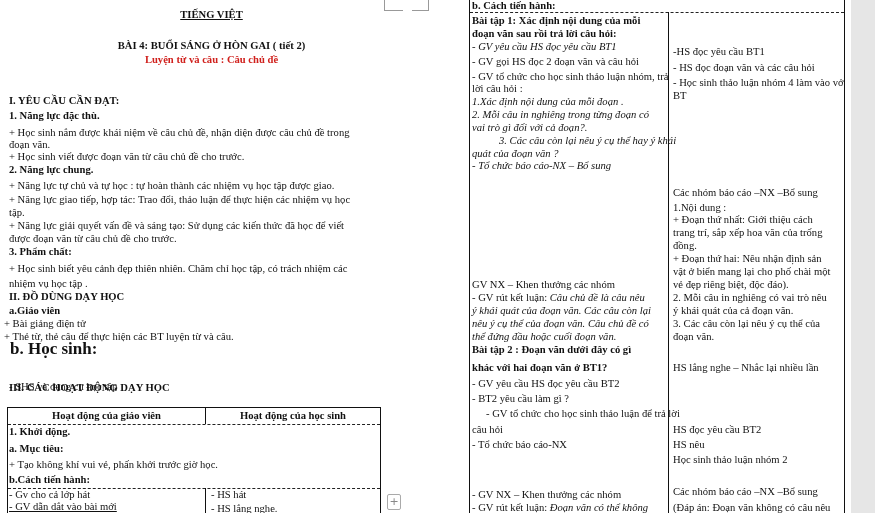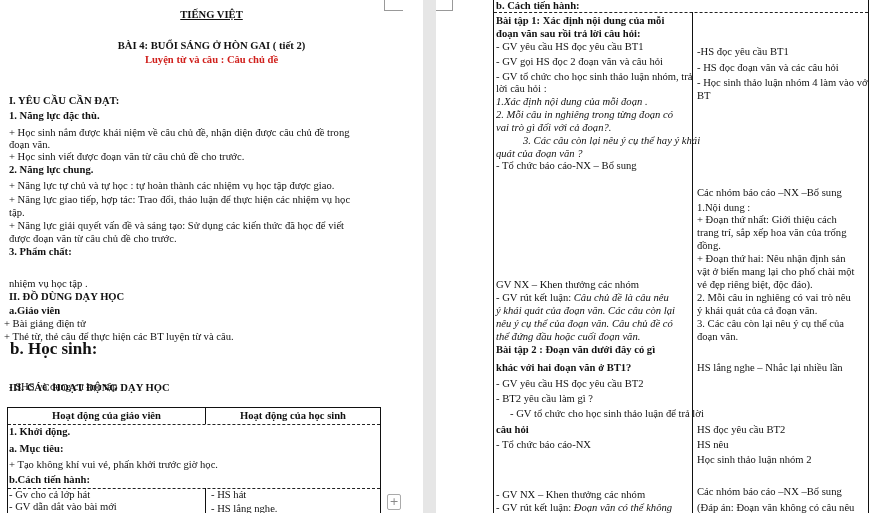--- a/index.html
+++ b/index.html
@@ -1,19 +1,19 @@
 <!DOCTYPE html>
 <html><head>
 <meta charset="utf-8">
 <style>
   html, body { margin:0; padding:0; }
   body { width:875px; height:513px; overflow:hidden; background:#e6e6e6; position:relative; font-family:"Liberation Serif", serif; color:#111; }
   .page { position:absolute; top:0; height:513px; background:#fff; overflow:hidden; }
   #page-left { left:0; width:423px; }
-  #page-right { left:436px; width:439px; }
+  #page-right { left:412px; width:439px; }
   .abs { position:absolute; white-space:nowrap; }
   .t { font-size:10.6px; line-height:12px; }
   .b { font-weight:bold; }
   .i { font-style:italic; }
   .center { text-align:center; }
   .red { color:#d0201c; }
   .corner { position:absolute; width:18px; height:12px; }
   .corner-tr { right:-2px; top:-2px; border-left:1px solid #999; border-bottom:1px solid #999; }
   .corner-tl { left:-2px; top:-2px; border-right:1px solid #999; border-bottom:1px solid #999; }
 
@@ -39,20 +39,21 @@
   <div class="abs t" style="left:9px;top:127px;">+ Học sinh nắm được khái niệm về câu chủ đề, nhận diện được câu chủ đề trong</div>
   <div class="abs t" style="left:9px;top:139px;">đoạn văn.</div>
   <div class="abs t" style="left:9px;top:151px;">+ Học sinh viết được đoạn văn từ câu chủ đề cho trước.</div>
   <div class="abs t b" style="left:9px;top:164px;">2. Năng lực chung.</div>
   <div class="abs t" style="left:9px;top:180px;">+ Năng lực tự chủ và tự học : tự hoàn thành các nhiệm vụ học tập được giao.</div>
   <div class="abs t" style="left:9px;top:194px;">+ Năng lực giao tiếp, hợp tác: Trao đổi, thảo luận để thực hiện các nhiệm vụ học</div>
   <div class="abs t" style="left:9px;top:207px;">tập.</div>
   <div class="abs t" style="left:9px;top:220px;">+ Năng lực giải quyết vấn đề và sáng tạo: Sử dụng các kiến thức đã học để viết</div>
   <div class="abs t" style="left:9px;top:233px;">được đoạn văn từ câu chủ đề cho trước.</div>
   <div class="abs t b" style="left:9px;top:246px;">3. Phẩm chất:</div>
+  <div class="abs t" style="left:9px;top:263px;">+ Học sinh biết yêu cảnh đẹp thiên nhiên. Chăm chỉ học tập, có trách nhiệm các</div>
   <div class="abs t" style="left:9px;top:278px;">nhiệm vụ học tập .</div>
 
   <div class="abs t b" style="left:9px;top:291px;">II. ĐỒ DÙNG DẠY HỌC</div>
   <div class="abs t b" style="left:9px;top:305px;">a.Giáo viên</div>
   <div class="abs t" style="left:4px;top:318px;">+ Bài giảng điện tử</div>
   <div class="abs t" style="left:4px;top:331px;">+ Thẻ từ, thẻ câu để thực hiện các BT luyện từ và câu.</div>
   <div class="abs b" style="left:10px;top:340px;font-size:17px;line-height:18px;">b. Học sinh:</div>
   <div class="abs t" style="left:9px;top:369px;margin-top:12px;">- SHS và dụng cụ học tập</div>
   <div class="abs t b" style="left:9px;top:382px;">III. CÁC HOẠT ĐỘNG DẠY HỌC</div>
 
@@ -62,47 +63,47 @@
     <div class="abs t b center" style="left:0;width:197px;top:2px;">Hoạt động của giáo viên</div>
     <div class="dash" style="top:16px;"></div>
     <div class="abs t b" style="left:1px;top:18px;">1. Khởi động.</div>
     <div class="abs t b" style="left:1px;top:35px;">a. Mục tiêu:</div>
     <div class="abs t" style="left:1px;top:51px;">+ Tạo không khí vui vẻ, phấn khởi trước giờ học.</div>
     <div class="abs t b" style="left:1px;top:66px;">b.Cách tiến hành:</div>
     <div class="dash" style="top:80px;"></div>
     <div class="vline" style="left:197px;top:80px;"></div>
     <div class="abs t" style="left:1px;top:81px;"> - Gv cho cả lớp hát</div>
     <div class="abs t" style="left:203px;top:81px;">- HS  hát</div>
-    <div class="abs t" style="left:1px;top:93px;">-  GV dẫn dắt vào bài mới</div>
+    <div class="abs t" style="left:1px;top:93px;text-decoration:underline;">-  GV dẫn dắt vào bài mới</div>
     <div class="abs t" style="left:203px;top:95px;">- HS lắng nghe.</div>
   </div>
 
   <div class="plus-btn">+</div>
 </div>
 
 <div class="page" id="page-right">
   <div class="corner corner-tl" style="left:-2px;top:-2px;"></div>
 
   <div class="tbl" style="left:57px;top:-4px;width:374px;height:520px;border-top:none;">
     <div class="abs t b" style="left:2px;top:4px;">b. Cách tiến hành:</div>
     <div class="dash" style="top:16px;"></div>
     <div class="vline" style="left:198px;top:16px;"></div>
 
     <div class="abs t b" style="left:2px;top:19px;">Bài tập 1:  Xác định nội dung của mỗi</div>
     <div class="abs t b" style="left:2px;top:32px;">đoạn văn sau rồi trả lời câu hỏi:</div>
-    <div class="abs t" style="left:2px;top:45px;">- GV yêu cầu HS đọc yêu cầu BT1</div>
+    <div class="abs t" style="left:2px;top:45px;font-style:italic;">- GV yêu cầu HS đọc yêu cầu BT1</div>
     <div class="abs t" style="left:2px;top:60px;">- GV gọi HS đọc 2 đoạn văn và câu hỏi</div>
     <div class="abs t" style="left:2px;top:75px;">- GV tổ chức cho học sinh thảo luận nhóm, trả</div>
     <div class="abs t" style="left:2px;top:87px;">lời câu hỏi :</div>
     <div class="abs t i" style="left:2px;top:100px;">1.Xác định nội dung của mỗi đoạn .</div>
     <div class="abs t i" style="left:2px;top:113px;">2. Mỗi câu in nghiêng trong từng đoạn có</div>
     <div class="abs t i" style="left:2px;top:126px;">vai trò gì đối với cả đoạn?.</div>
     <div class="abs t i" style="left:2px;top:139px;margin-left:27px;">3. Các câu còn lại nêu ý cụ thể hay ý khái</div>
     <div class="abs t i" style="left:2px;top:152px;">quát của đoạn văn ?</div>
-    <div class="abs t" style="left:2px;top:164px;">- Tổ chức báo cáo-NX – Bổ sung</div>
+    <div class="abs t" style="left:2px;top:164px;font-style:italic;">- Tổ chức báo cáo-NX – Bổ sung</div>
 
     <div class="abs t" style="left:203px;top:50px;">-HS đọc yêu cầu BT1</div>
     <div class="abs t" style="left:203px;top:66px;">- HS đọc đoạn văn và các câu hỏi</div>
     <div class="abs t" style="left:203px;top:81px;">- Học sinh thảo luận nhóm 4 làm vào vở</div>
     <div class="abs t" style="left:203px;top:94px;">BT</div>
 
     <div class="abs t" style="left:203px;top:191px;">Các nhóm báo cáo –NX –Bổ sung</div>
     <div class="abs t" style="left:203px;top:206px;">1.Nội dung :</div>
     <div class="abs t" style="left:203px;top:218px;">+ Đoạn thứ nhất: Giới thiệu cách</div>
     <div class="abs t" style="left:203px;top:231px;">trang trí, sắp xếp hoa văn của trống</div>
@@ -120,21 +121,21 @@
     <div class="abs t i" style="left:2px;top:309px;">ý khái quát của đoạn văn. Các câu còn lại</div>
     <div class="abs t i" style="left:2px;top:322px;">nêu ý cụ thể của đoạn văn. Câu chủ đề có</div>
     <div class="abs t i" style="left:2px;top:335px;">thể đứng đầu hoặc cuối đoạn văn.</div>
 
     <div class="abs t b" style="left:2px;top:348px;">Bài tập 2 : Đoạn văn dưới đây có gì</div>
     <div class="abs t b" style="left:2px;top:366px;">khác với hai đoạn văn ở BT1?</div>
     <div class="abs t" style="left:203px;top:366px;">HS lắng nghe – Nhắc lại nhiều lần</div>
     <div class="abs t" style="left:2px;top:382px;">- GV yêu cầu HS đọc yêu cầu BT2</div>
     <div class="abs t" style="left:2px;top:397px;">- BT2 yêu cầu làm gì ?</div>
     <div class="abs t" style="left:2px;top:412px;margin-left:14px;">- GV tổ chức cho học sinh thảo luận để trả lời</div>
-    <div class="abs t" style="left:2px;top:428px;font-weight:bold;">câu hỏi</div>
+    <div class="abs t" style="left:2px;top:428px;">câu hỏi</div>
     <div class="abs t" style="left:2px;top:443px;">- Tổ chức báo cáo-NX</div>
 
     <div class="abs t" style="left:203px;top:428px;text-align:right;">HS đọc yêu cầu BT2</div>
     <div class="abs t" style="left:203px;top:443px;">HS nêu</div>
     <div class="abs t" style="left:203px;top:458px;">Học sinh thảo luận nhóm 2</div>
 
     <div class="abs t" style="left:2px;top:493px;">- GV NX – Khen thưởng các nhóm</div>
     <div class="abs t" style="left:2px;top:506px;"><span>- GV rút kết luận: </span><span class="i">Đoạn văn có thể không</span></div>
     <div class="abs t" style="left:203px;top:490px;">Các nhóm báo cáo –NX –Bổ sung</div>
     <div class="abs t" style="left:203px;top:506px;">(Đáp án: Đoạn văn không có câu nêu</div>

